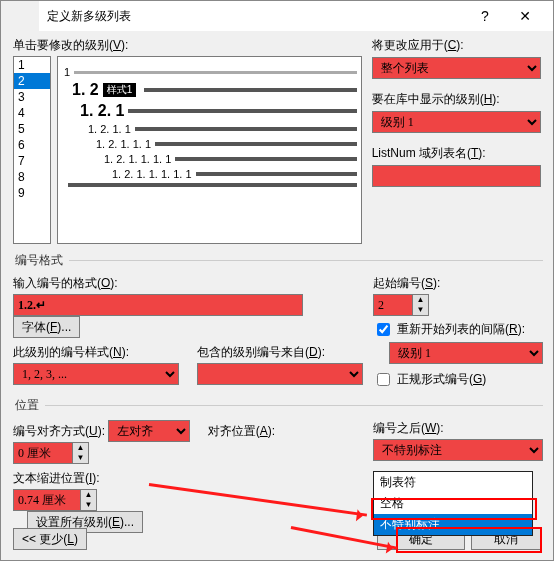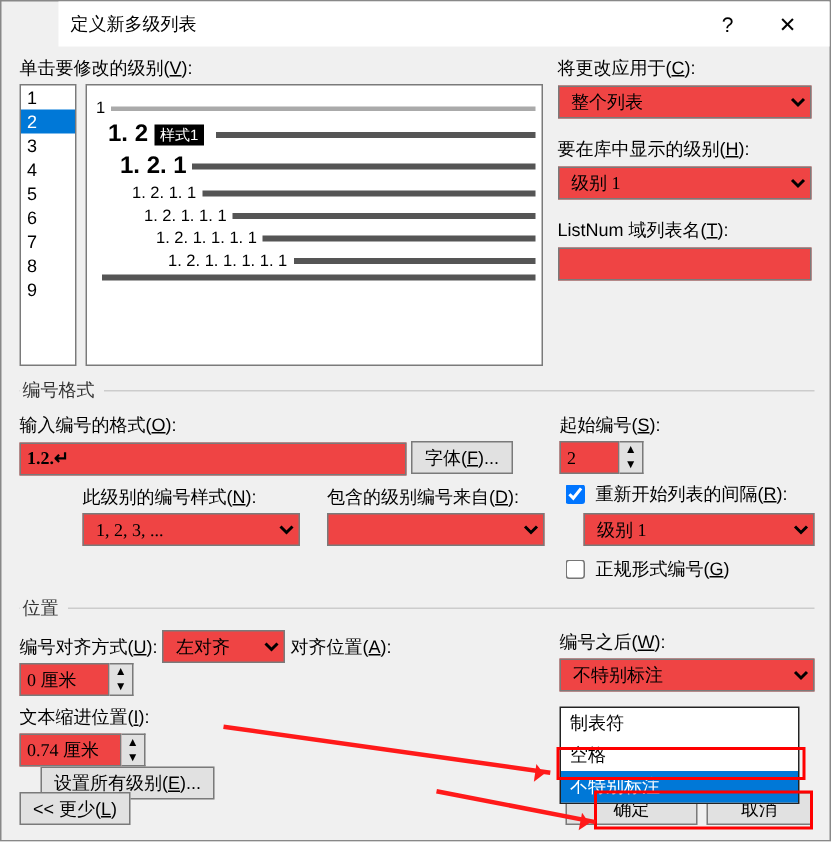--- a/index.html
+++ b/index.html
@@ -198,24 +198,24 @@
       </div>
     </div>
 
     <fieldset>
       <legend>编号格式</legend>
 
       <div class="row">
         <div class="col-l">
           <div class="label"><span>输入编号的格式(</span><span class="u">O</span><span>):</span></div>
           <div class="ctrl">
-            <input type="text" style="width: 258px; font-weight: bold;" value="1.2.↵">
+            <input type="text" style="width: 290px; font-weight: bold;" value="1.2.↵">
             <button class="btn-s"><span>字体(</span><span class="u">F</span><span>)...</span></button>
           </div>
-          <div class="grid2" style="margin-top:6px;margin-left:42px;">
+          <div class="grid2" style="margin-top:6px;">
             <div>
               <div class="label"><span>此级别的编号样式(</span><span class="u">N</span><span>):</span></div>
               <select class="full"><option>1, 2, 3, ...</option></select>
             </div>
             <div>
               <div class="label"><span>包含的级别编号来自(</span><span class="u">D</span><span>):</span></div>
               <select class="full"><option></option></select>
             </div>
           </div>
         </div>
@@ -243,21 +243,21 @@
       </div>
     </fieldset>
 
     <fieldset>
       <legend>位置</legend>
       <div class="row">
         <div class="col-l">
           <div class="ctrl" style="margin-bottom:6px;">
             <div class="label" style="width:92px"><span>编号对齐方式(</span><span class="u">U</span><span>):</span></div>
             <select style="width:82px"><option>左对齐</option></select>
-            <div class="label" style="margin-left:0"><span>对齐位置(</span><span class="u">A</span><span>):</span></div>
+            <div class="label" style="margin-left:14px"><span>对齐位置(</span><span class="u">A</span><span>):</span></div>
             <div class="spin">
               <input type="text" style="width: 60px;" value="0 厘米">
               <div class="arr">
                   <span>▲</span>
                   <span>▼</span>
                 </div>
             </div>
           </div>
           <div class="ctrl">
             <div class="label" style="width:92px"><span>文本缩进位置(</span><span class="u">I</span><span>):</span></div>

